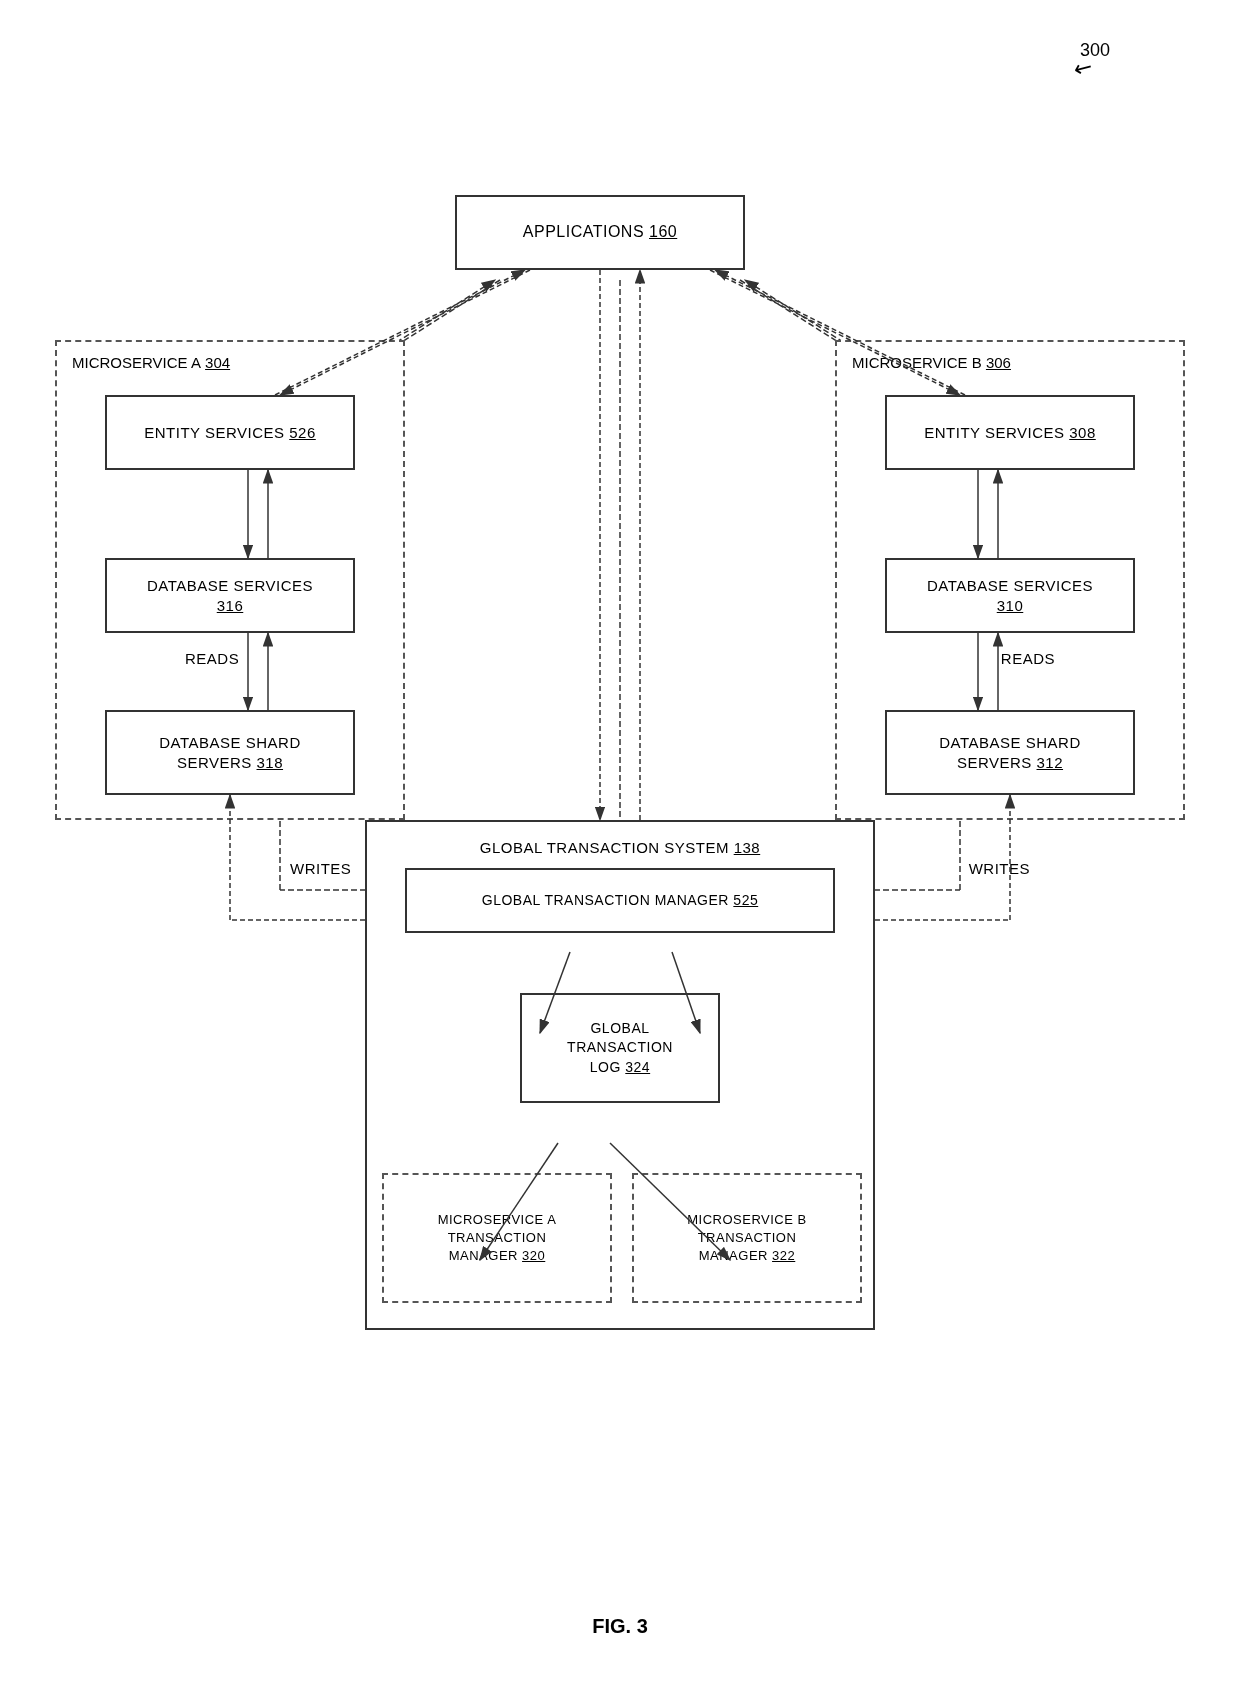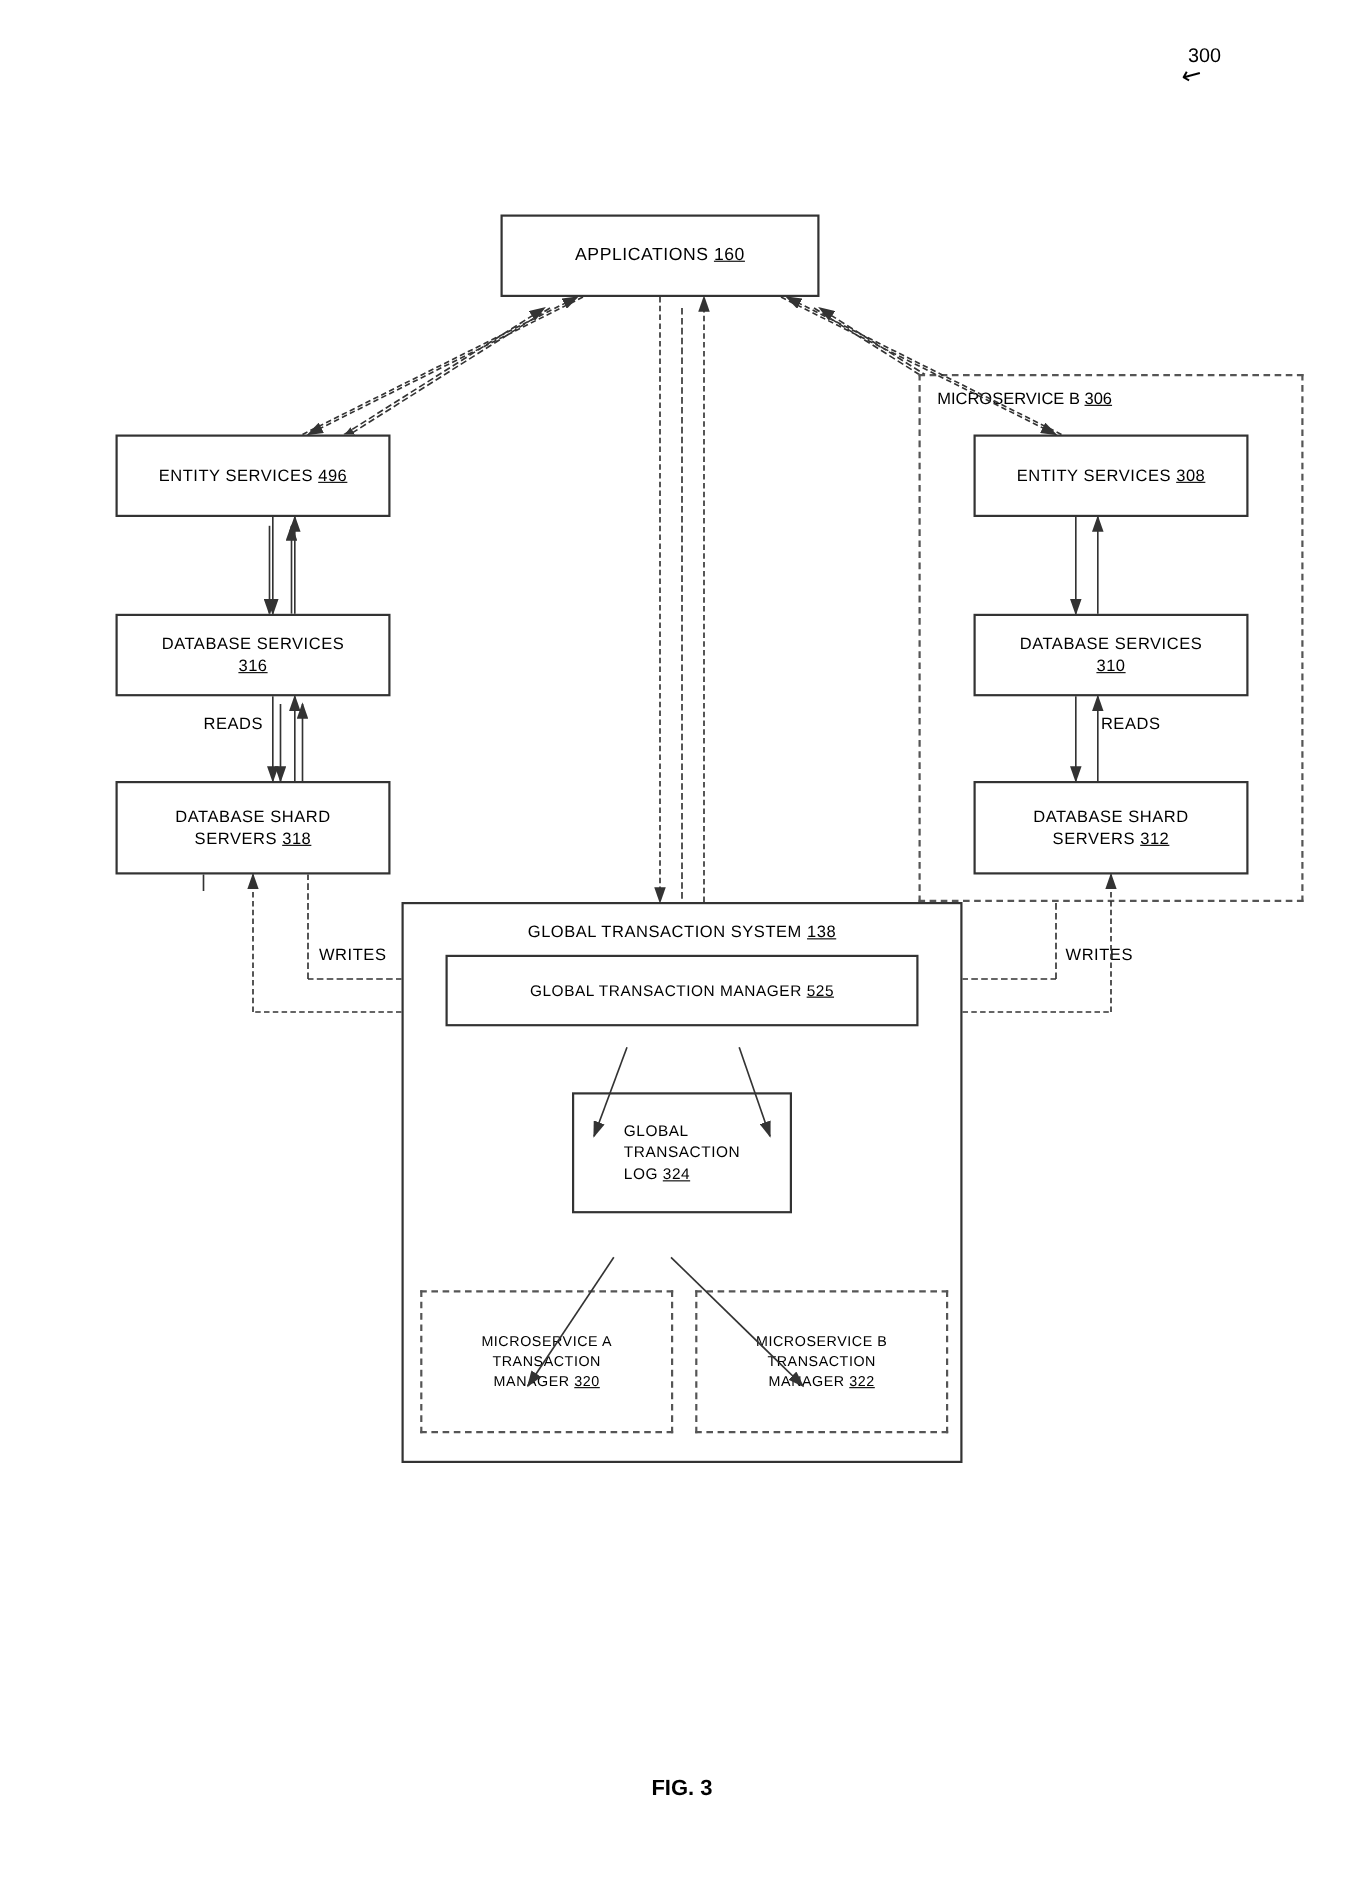--- a/index.html
+++ b/index.html
@@ -134,29 +134,34 @@
   </svg>
 
   <div class="ref-number" style="top:40px; right:130px; font-size:18px;">300</div>
 
   <div style="position:absolute; top:55px; right:148px; font-size:22px; transform:rotate(30deg);">↙</div>
 
   <div class="box" style="top:195px; left:455px; width:290px; height:75px; font-size:16px;">
     <span>APPLICATIONS&nbsp;<span class="label-underline">160</span></span>
   </div>
 
+  <div class="box-dashed" style="top:340px; left:55px; width:350px; height:480px; position:absolute;">
+    <span style="position:absolute; top:12px; left:15px; font-size:15px;">
+      MICROSERVICE A&nbsp;<span class="label-underline">304</span>
+    </span>
+  </div>
 
   <div class="box-dashed" style="top:340px; right:55px; width:350px; height:480px; position:absolute;">
     <span style="position:absolute; top:12px; left:15px; font-size:15px;">
       MICROSERVICE B&nbsp;<span class="label-underline">306</span>
     </span>
   </div>
 
   <div class="box" style="top:395px; left:105px; width:250px; height:75px;">
-    <span>ENTITY SERVICES&nbsp;<span class="label-underline">496</span></span>
+    <span>ENTITY SERVICES&nbsp;<span class="label-underline">526</span></span>
   </div>
 
   <div class="box" style="top:395px; right:105px; width:250px; height:75px;">
     <span>ENTITY SERVICES&nbsp;<span class="label-underline">308</span></span>
   </div>
 
   <div class="box" style="top:558px; left:105px; width:250px; height:75px;">
     <span style="text-align:center; line-height:1.3;">DATABASE SERVICES<br><span class="label-underline">316</span></span>
   </div>
 
@@ -182,21 +187,21 @@
 
   <div class="box" style="top:820px; left:365px; width:510px; height:510px; position:absolute; flex-direction:column; align-items:flex-start; justify-content:flex-start; padding:15px;">
     <span style="font-size:15px; margin-bottom:10px; align-self:center;">
       GLOBAL TRANSACTION SYSTEM&nbsp;<span class="label-underline">138</span>
     </span>
 
     <div class="box" style="position:relative; width:430px; height:65px; margin: 0 auto; font-size:14px; top:0;">
       <span>GLOBAL TRANSACTION MANAGER&nbsp;<span class="label-underline">525</span></span>
     </div>
 
-    <div class="box" style="position:relative; width:200px; height:110px; margin: 60px auto 0 auto; font-size:14px; text-align:left; line-height:1.4;">
+    <div class="box" style="position:relative; width:200px; height:110px; margin: 60px auto 0 auto; font-size:14px; text-align:center; line-height:1.4;">
       <span>GLOBAL<br>TRANSACTION<br>LOG&nbsp;<span class="label-underline">324</span></span>
     </div>
 
     <div style="position:absolute; bottom:25px; left:15px; width:480px; display:flex; gap:20px;">
 
       <div class="box-dashed" style="position:relative; flex:1; height:130px; display:flex; align-items:center; justify-content:center; text-align:center; font-size:13px; line-height:1.4;">
         <span>MICROSERVICE A<br>TRANSACTION<br>MANAGER&nbsp;<span class="label-underline">320</span></span>
       </div>
 
       <div class="box-dashed" style="position:relative; flex:1; height:130px; display:flex; align-items:center; justify-content:center; text-align:center; font-size:13px; line-height:1.4;">

